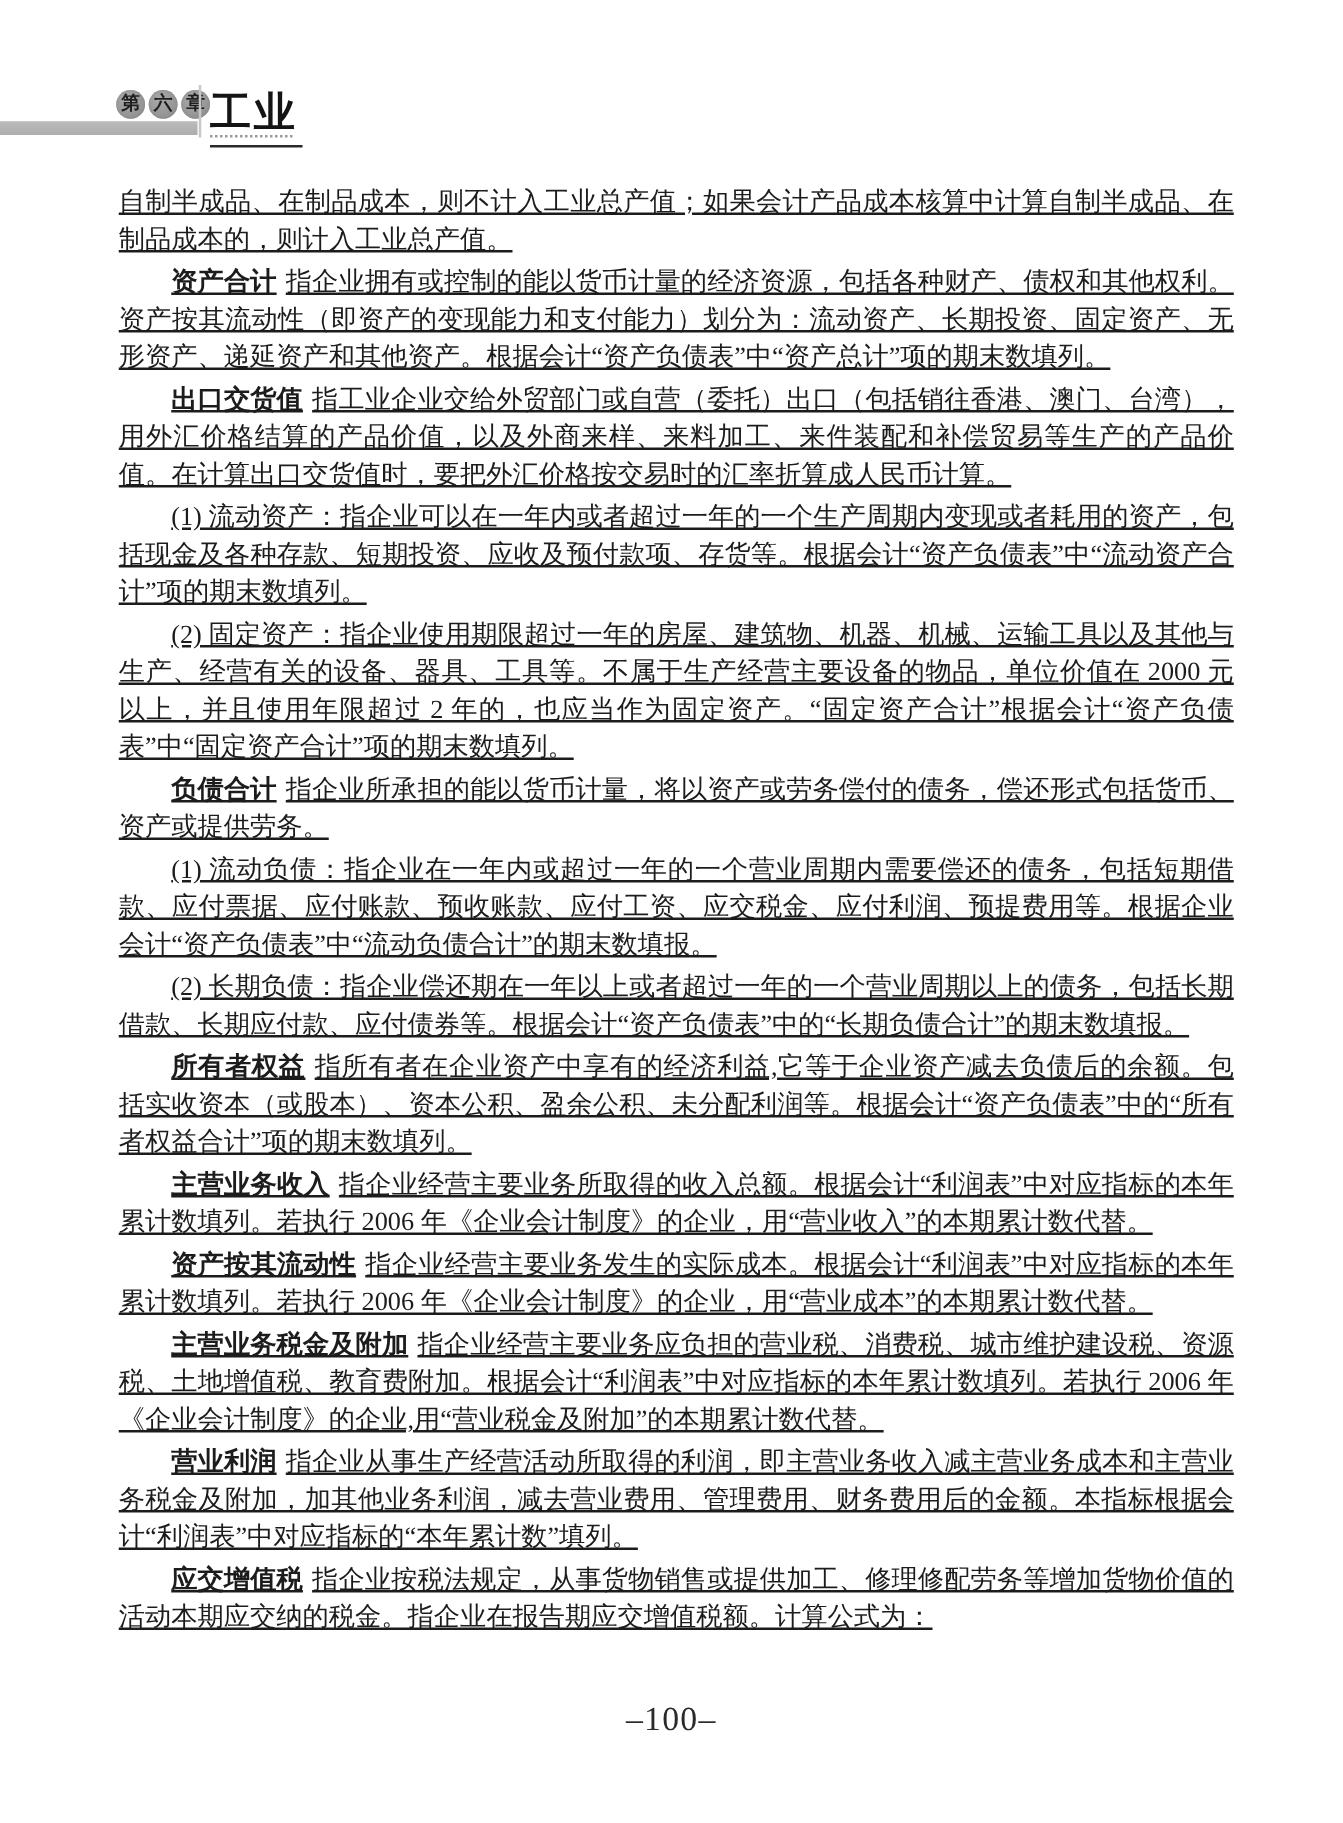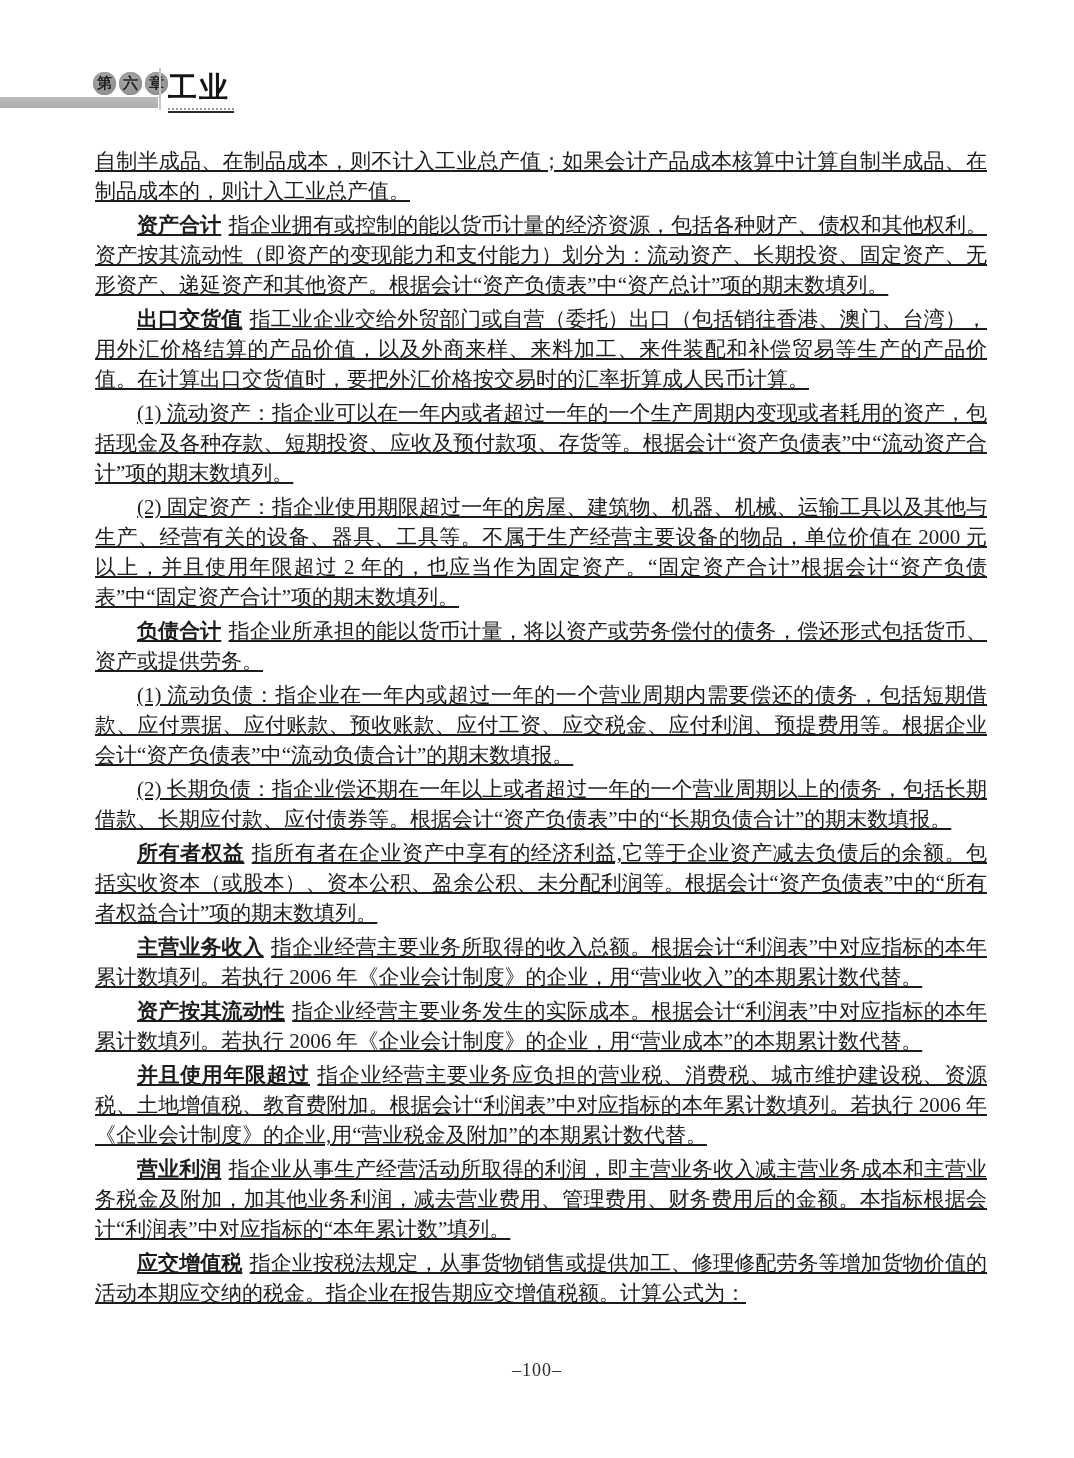--- a/index.html
+++ b/index.html
@@ -21,21 +21,21 @@
     color:#1f1f1f; font-weight:bold;
     font-size:15px; line-height:23px; text-align:center;
     box-shadow:0 0 1px #6d6d6d inset;
   }
   .header-divider {
     position:absolute; left:159px; top:68px;
     width:2px; height:42px; background:#c8c8c8;
   }
   .chapter-title {
     position:absolute; left:168px; top:68px;
-    font-size:29px; font-weight:bold; color:#141414;
+    font-size:33px; font-weight:bold; color:#141414;
     letter-spacing:2px;
     border-bottom:2px solid #2a2a2a;
     padding:0 4px 3px 0;
   }
   .title-dotted-line {
     position:absolute; left:168px; top:108px;
     width:66px; height:0;
     border-top:2px dotted #9a9a9a;
   }
   .header-gray-bar {
@@ -53,21 +53,21 @@
     text-justify:inter-ideograph;
   }
   .content p { margin:0 0 4px 0; text-indent:2em;text-decoration:underline; }
   .content p.no-indent { text-indent:0; }
   .term { font-weight:bold; margin-right:0.35em; }
   .term:empty { margin-right:0; }
   
   .page-number {
     position:absolute; left:0; top:1360px;
     width:100%; text-align:center;
-    font-size:18px; color:#2a2a2a;
+    font-size:27px; color:#2a2a2a;
     letter-spacing:1px;
   }
 </style>
 </head>
 <body>
 
 <div class="page">
 
   <div class="chapter-badges">
     <div class="badge">第</div>
@@ -84,20 +84,20 @@
     <p><b class="term">资产合计</b><span>指企业拥有或控制的能以货币计量的经济资源，包括各种财产、债权和其他权利。资产按其流动性（即资产的变现能力和支付能力）划分为：流动资产、长期投资、固定资产、无形资产、递延资产和其他资产。根据会计“资产负债表”中“资产总计”项的期末数填列。</span></p>
     <p><b class="term">出口交货值</b><span>指工业企业交给外贸部门或自营（委托）出口（包括销往香港、澳门、台湾），用外汇价格结算的产品价值，以及外商来样、来料加工、来件装配和补偿贸易等生产的产品价值。在计算出口交货值时，要把外汇价格按交易时的汇率折算成人民币计算。</span></p>
     <p><b class="term"></b><span>(1) 流动资产：指企业可以在一年内或者超过一年的一个生产周期内变现或者耗用的资产，包括现金及各种存款、短期投资、应收及预付款项、存货等。根据会计“资产负债表”中“流动资产合计”项的期末数填列。</span></p>
     <p><b class="term"></b><span>(2) 固定资产：指企业使用期限超过一年的房屋、建筑物、机器、机械、运输工具以及其他与生产、经营有关的设备、器具、工具等。不属于生产经营主要设备的物品，单位价值在 2000 元以上，并且使用年限超过 2 年的，也应当作为固定资产。“固定资产合计”根据会计“资产负债表”中“固定资产合计”项的期末数填列。</span></p>
     <p><b class="term">负债合计</b><span>指企业所承担的能以货币计量，将以资产或劳务偿付的债务，偿还形式包括货币、资产或提供劳务。</span></p>
     <p><b class="term"></b><span>(1) 流动负债：指企业在一年内或超过一年的一个营业周期内需要偿还的债务，包括短期借款、应付票据、应付账款、预收账款、应付工资、应交税金、应付利润、预提费用等。根据企业会计“资产负债表”中“流动负债合计”的期末数填报。</span></p>
     <p><b class="term"></b><span>(2) 长期负债：指企业偿还期在一年以上或者超过一年的一个营业周期以上的债务，包括长期借款、长期应付款、应付债券等。根据会计“资产负债表”中的“长期负债合计”的期末数填报。</span></p>
     <p><b class="term">所有者权益</b><span>指所有者在企业资产中享有的经济利益,它等于企业资产减去负债后的余额。包括实收资本（或股本）、资本公积、盈余公积、未分配利润等。根据会计“资产负债表”中的“所有者权益合计”项的期末数填列。</span></p>
     <p><b class="term">主营业务收入</b><span>指企业经营主要业务所取得的收入总额。根据会计“利润表”中对应指标的本年累计数填列。若执行 2006 年《企业会计制度》的企业，用“营业收入”的本期累计数代替。</span></p>
     <p><b class="term">资产按其流动性</b><span>指企业经营主要业务发生的实际成本。根据会计“利润表”中对应指标的本年累计数填列。若执行 2006 年《企业会计制度》的企业，用“营业成本”的本期累计数代替。</span></p>
-    <p><b class="term">并且使用年限超过</b><span>指企业经营主要业务应负担的营业税、消费税、城市维护建设税、资源税、土地增值税、教育费附加。根据会计“利润表”中对应指标的本年累计数填列。若执行 2006 年《企业会计制度》的企业,用“营业税金及附加”的本期累计数代替。</span></p>
+    <p><b class="term">主营业务税金及附加</b><span>指企业经营主要业务应负担的营业税、消费税、城市维护建设税、资源税、土地增值税、教育费附加。根据会计“利润表”中对应指标的本年累计数填列。若执行 2006 年《企业会计制度》的企业,用“营业税金及附加”的本期累计数代替。</span></p>
     <p><b class="term">营业利润</b><span>指企业从事生产经营活动所取得的利润，即主营业务收入减主营业务成本和主营业务税金及附加，加其他业务利润，减去营业费用、管理费用、财务费用后的金额。本指标根据会计“利润表”中对应指标的“本年累计数”填列。</span></p>
     <p><b class="term">应交增值税</b><span>指企业按税法规定，从事货物销售或提供加工、修理修配劳务等增加货物价值的活动本期应交纳的税金。指企业在报告期应交增值税额。计算公式为：</span></p>
   </div>
 
   <div class="page-number">–100–</div>
 
 </div>
 
 </body></html>

